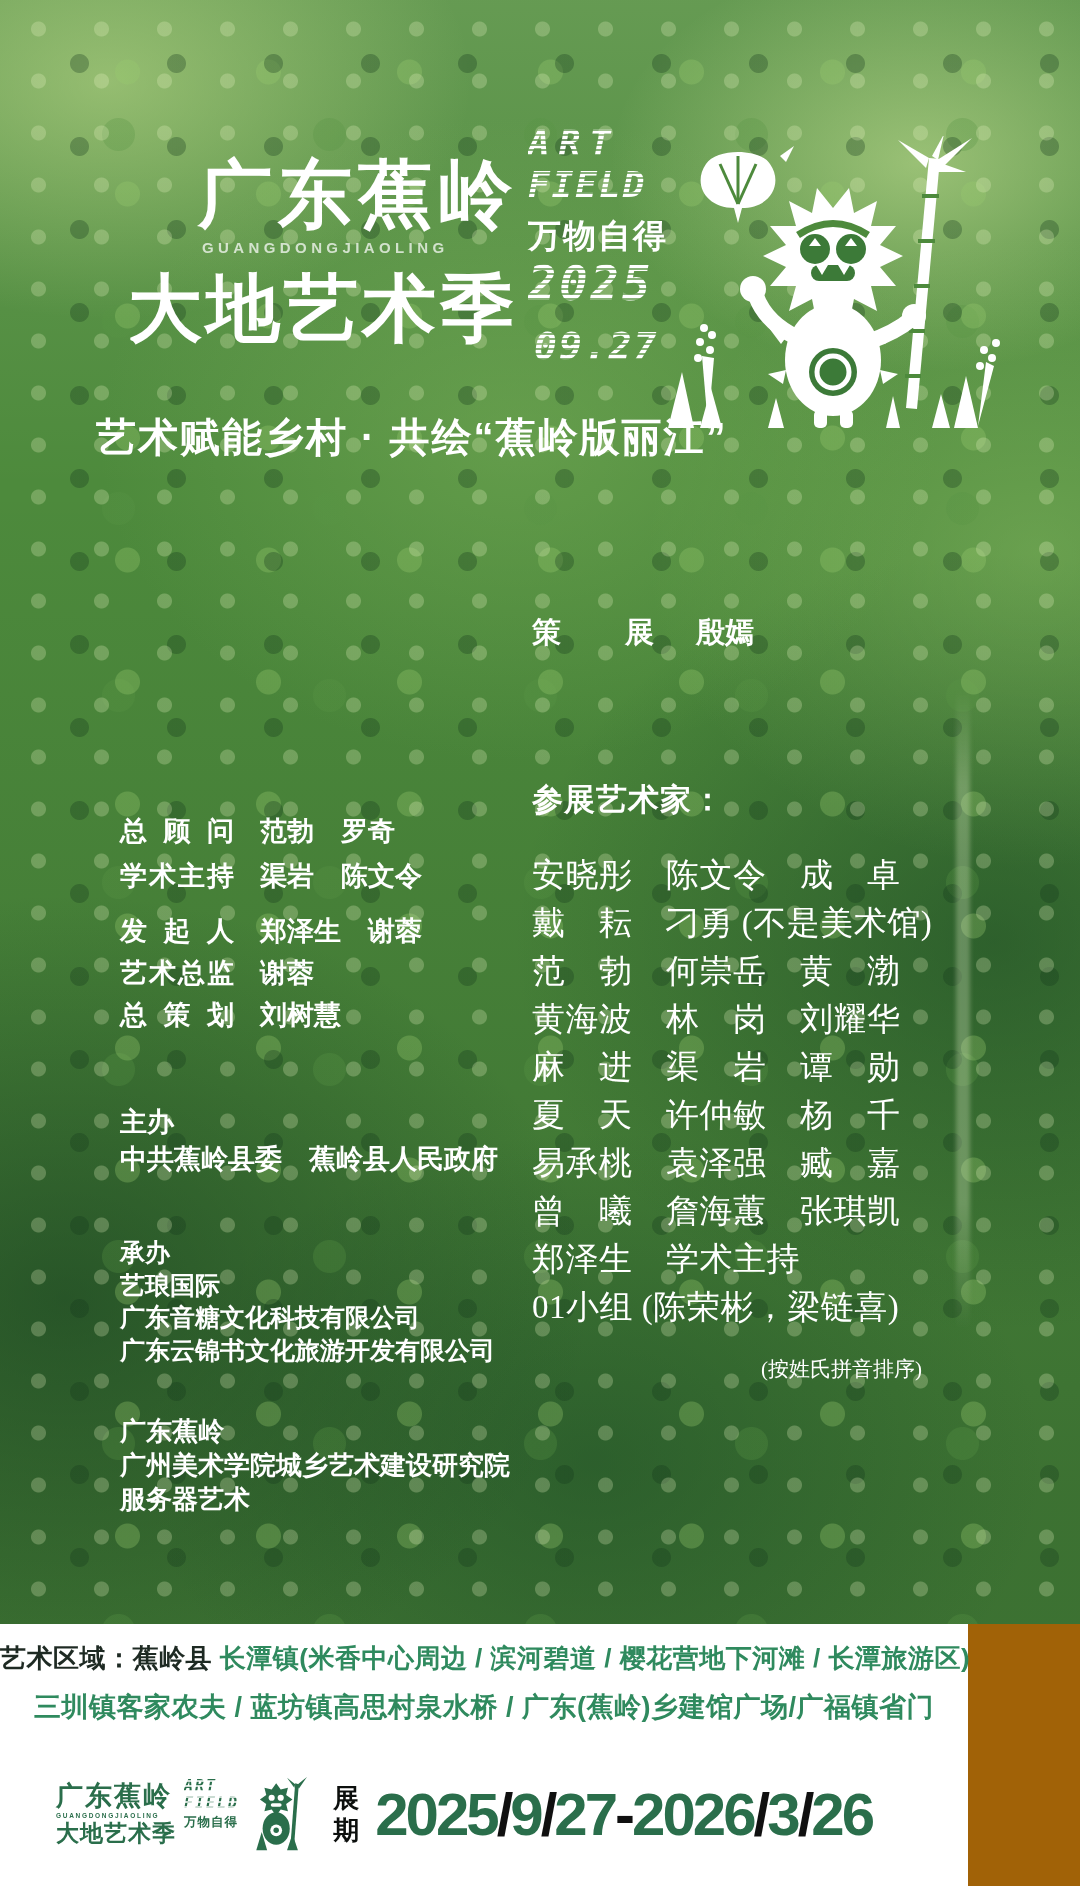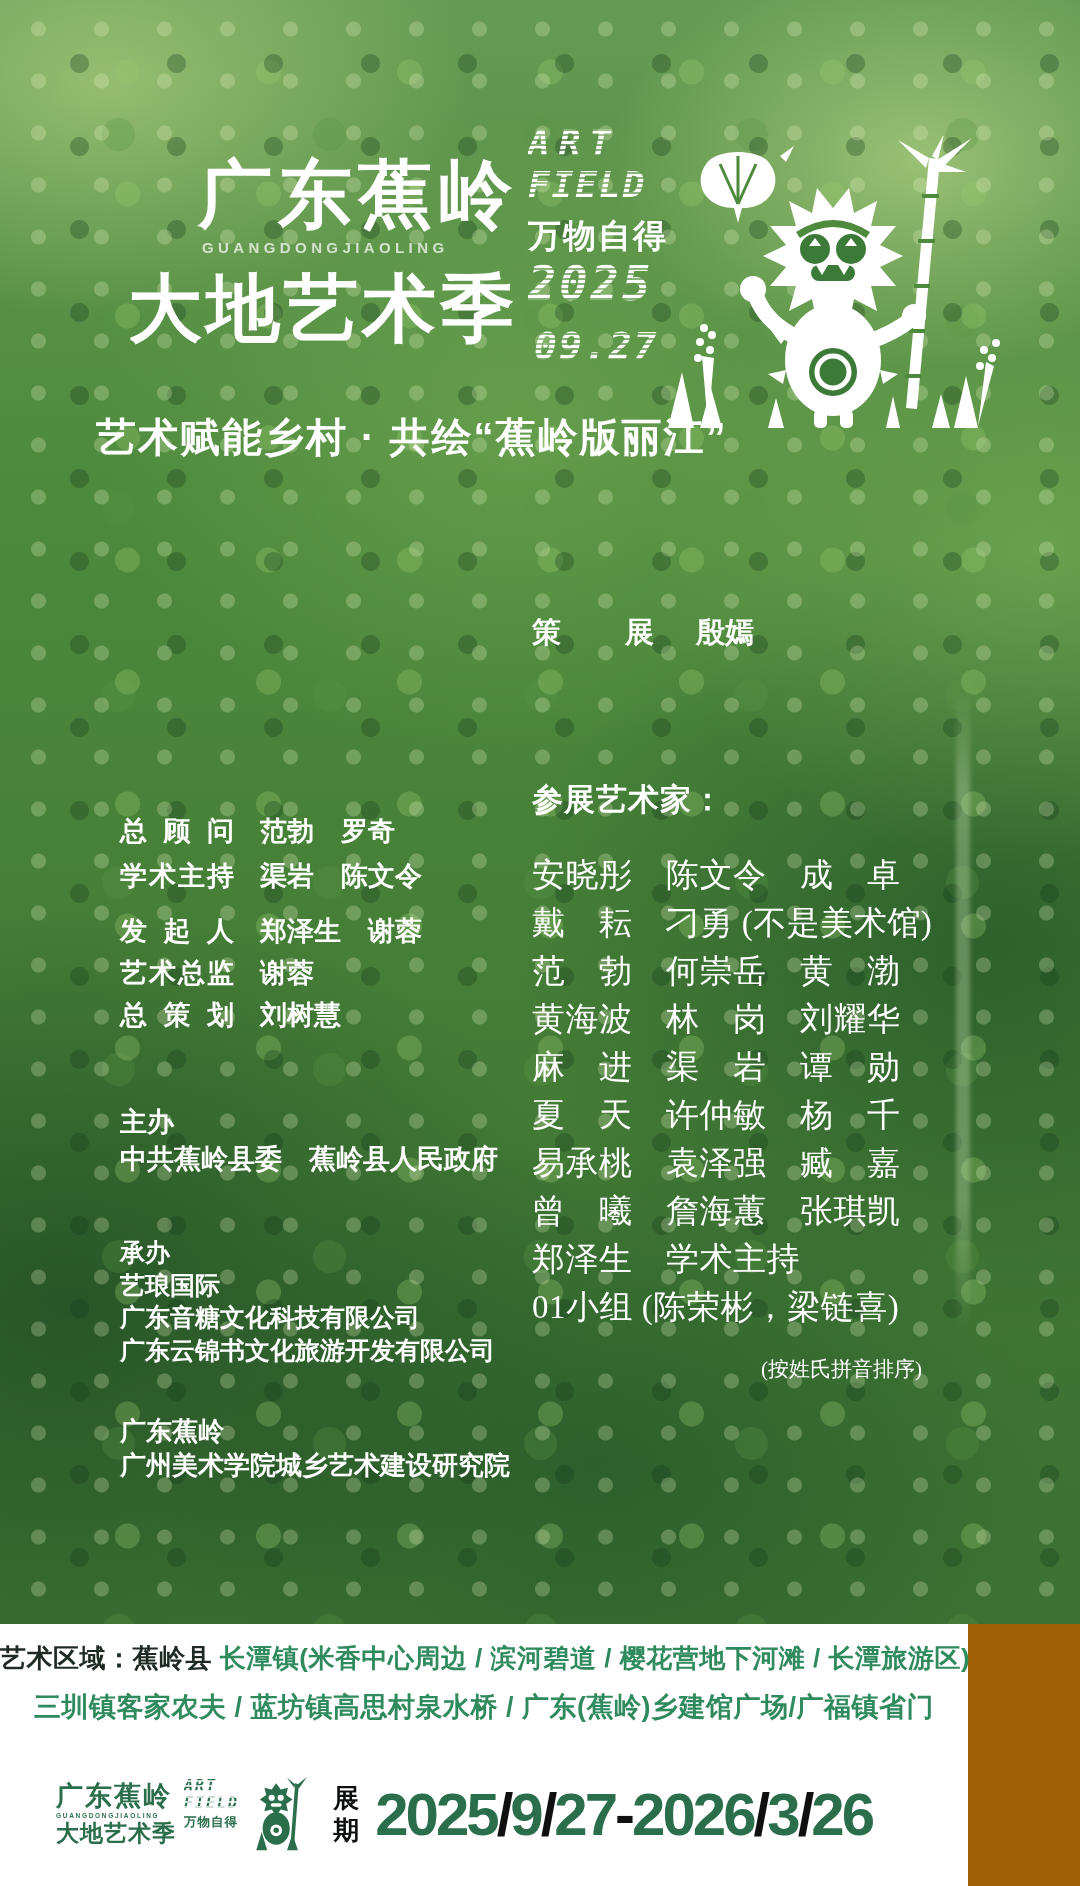--- a/index.html
+++ b/index.html
@@ -245,20 +245,21 @@
   <div class="w lblk blk-org">
     <div>承办</div>
     <div>艺琅国际</div>
     <div>广东音糖文化科技有限公司</div>
     <div>广东云锦书文化旅游开发有限公司</div>
   </div>
 
   <div class="w lblk blk-acad">
     <div>广东蕉岭</div>
     <div>广州美术学院城乡艺术建设研究院</div>
+    <div>服务器艺术</div>
   </div>
 
   <div class="w artists">
     <div class="a-head">参展艺术家：</div>
     <div class="a-row">安晓彤　陈文令　成　卓</div>
     <div class="a-row">戴　耘　刁勇 (不是美术馆)</div>
     <div class="a-row">范　勃　何崇岳　黄　渤</div>
     <div class="a-row">黄海波　林　岗　刘耀华</div>
     <div class="a-row">麻　进　渠　岩　谭　勋</div>
     <div class="a-row">夏　天　许仲敏　杨　千</div>

